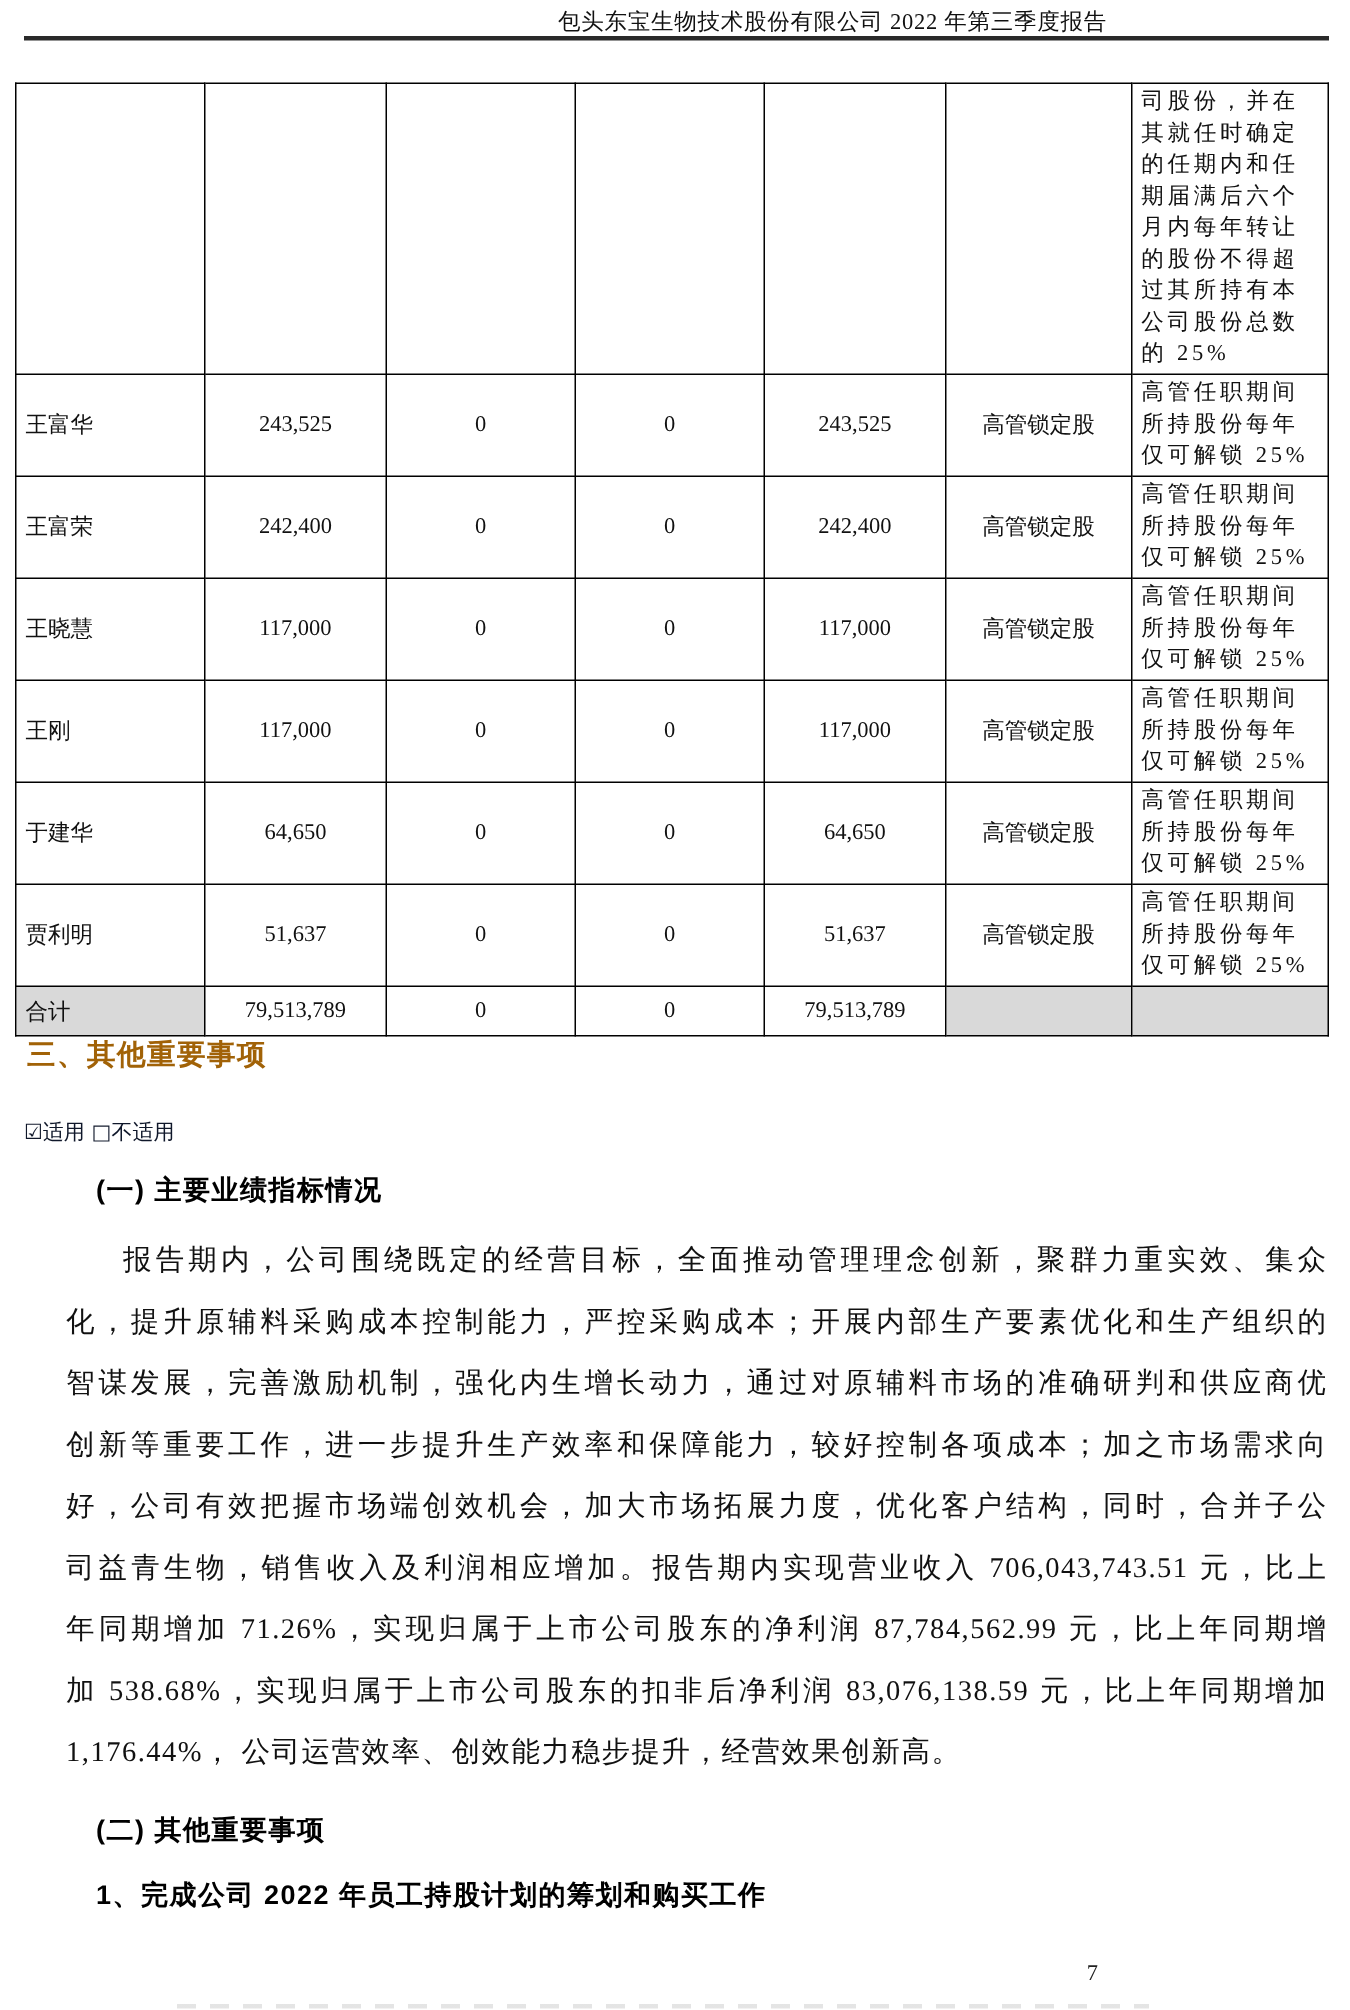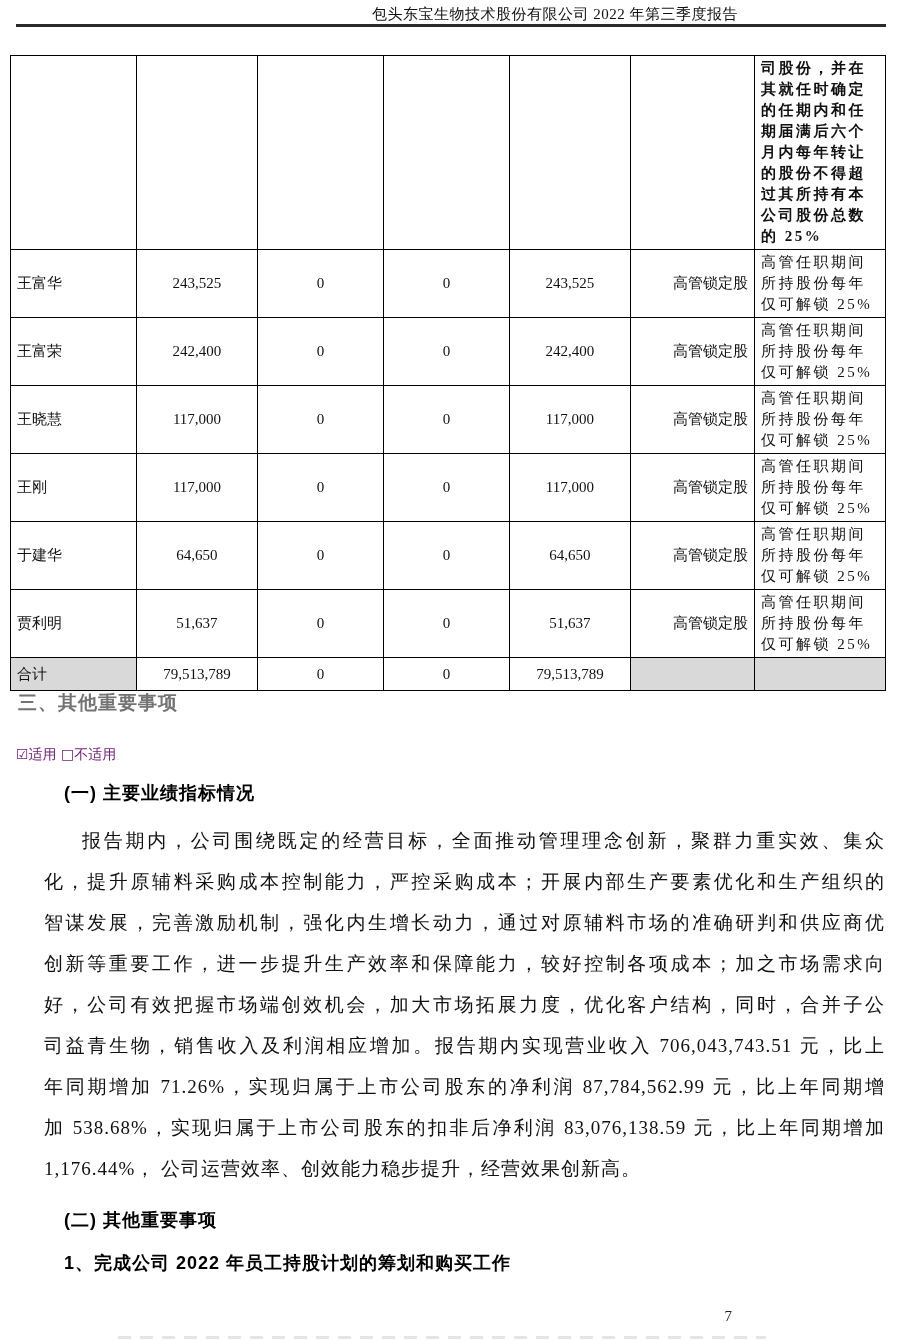--- a/index.html
+++ b/index.html
@@ -23,35 +23,35 @@
 
   
   table.shares {
     position:absolute; top:55px; left:10px;
     border-collapse:collapse; table-layout:fixed; width:876px;
     font-size:15px; color:#111;
   }
   table.shares td { border:1px solid #000; padding:2px 6px; vertical-align:middle; overflow:hidden; }
   td.c-name  { text-align:left; padding-left:9px; }
   td.c-num   { text-align:center; padding-right:10px; font-variant-numeric:tabular-nums; }
-  td.c-type  { text-align:right; padding-left:9px; }
+  td.c-type  { text-align:center; padding-left:9px; }
   td.c-note  { text-align:left; padding:3px 4px 3px 8px; line-height:21px; letter-spacing:2.5px; }
-  tr.row-cont td { height:190px; vertical-align:top;font-weight:bold; }
+  tr.row-cont td { height:190px; vertical-align:top; }
   tr.row-data td { height:64px; }
   tr.row-total td { height:33px; }
   td.gray { background:#d9d9d9; }
 
   
   .sec-heading {
     position:absolute; left:18px;
     font-family:"Liberation Sans", sans-serif; font-weight:bold;
-    font-size:19px; color:#737373; letter-spacing:1px;
+    font-size:19px; color:#a16207; letter-spacing:1px;
   }
   .h-other-matters { top:690px; }
-  .check-line { position:absolute; top:746px; left:16px; font-size:14px; color:#701a75; font-family:"DejaVu Sans", sans-serif; }
+  .check-line { position:absolute; top:746px; left:16px; font-size:14px; color:#0f172a; font-family:"DejaVu Sans", sans-serif; }
   .check-line .lbl { font-family:"Liberation Serif", serif; }
   .sub-heading {
     position:absolute; left:64px;
     font-family:"Liberation Sans", sans-serif; font-weight:bold;
     font-size:18px; color:#000; letter-spacing:1px;
   }
   .h-kpi { top:781px; }
   .h-other2 { top:1208px; }
   .h-item1 { top:1251px; }
 

